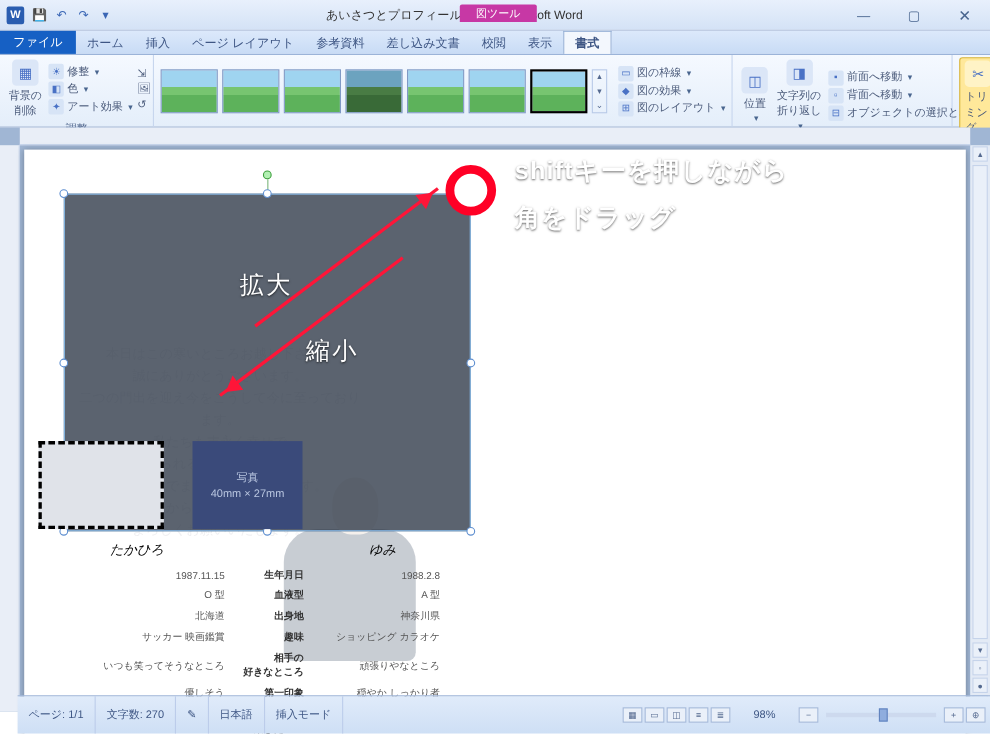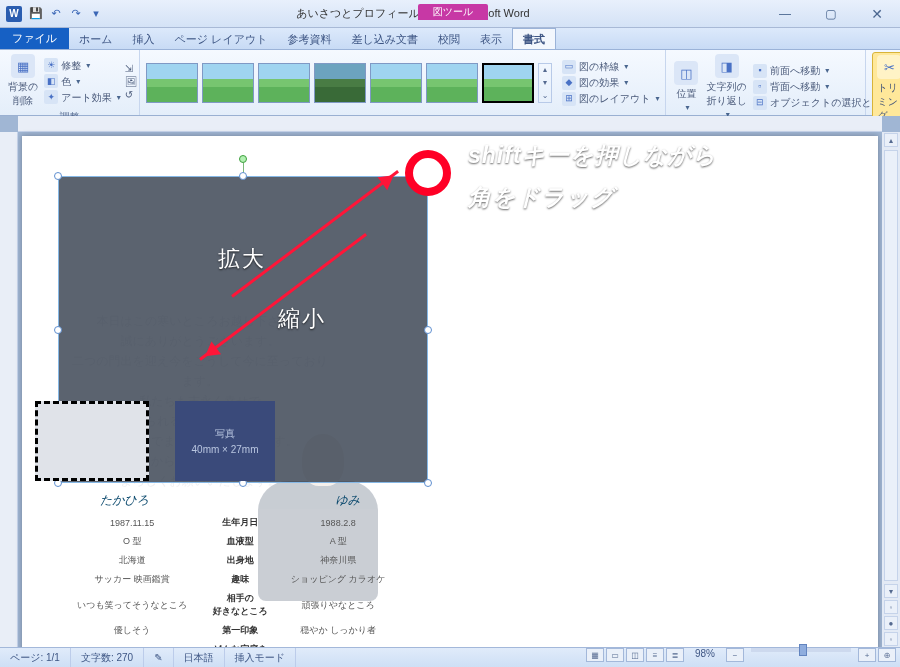--- a/index.html
+++ b/index.html
@@ -66,35 +66,35 @@
   .ghost-person { position:absolute; left:212px; top:310px; width:170px; height:174px; opacity:.25; }
   .ghost-person .head{ position:absolute; left:90px; top:8px; width:42px; height:52px; background:#d8c7b6; border-radius:48% 48% 40% 40%; }
   .ghost-person .body{ position:absolute; left:46px; top:55px; width:120px; height:120px; background:#2a3b55; border-radius:30px 30px 8px 8px; }
 
   
   .crop-rect { position:absolute; left:35px; top:401px; width:114px; height:80px; background:#e0e3e9; border:3px dashed #000; }
   .photo-box { position:absolute; left:175px; top:401px; width:100px; height:80px; background:#3a4a7a; color:#b9c6e0; font-size:10px; display:flex; flex-direction:column; align-items:center; justify-content:center; gap:3px; }
 
   
   .profile { position:absolute; left:60px; top:492px; width:340px; font-size:9px; color:#555; }
-  .profile .names { display:flex; justify-content:space-between; font-style:italic; font-family:"Times New Roman",serif; font-size:12px; color:#0c4a6e; padding:0 40px 4px; }
+  .profile .names { display:flex; justify-content:space-between; font-style:italic; font-family:"Times New Roman",serif; font-size:12px; color:#000000; padding:0 40px 4px; }
   .profile table { width:100%; border-collapse:collapse; }
-  .profile td { padding:3px 0; text-align:center; }
+  .profile td { padding:3px 0; text-align:right; }
   .profile td.mid { font-weight:600; color:#333; }
 
   
   .anno-circle { position:absolute; width:46px; height:46px; border:8px solid #ff0026; border-radius:50%; background:#fff; }
-  .anno-text { position:absolute; color:#fff; font-weight:700; font-size:23px; text-shadow:0 1px 2px rgba(0,0,0,.6); white-space:nowrap; letter-spacing:1px;font-style:italic; }
+  .anno-text { position:absolute; color:#fff; font-weight:700; font-size:23px; text-shadow:0 1px 2px rgba(0,0,0,.6); white-space:nowrap; letter-spacing:1px; }
   .arrow-line { position:absolute; background:#ff1538; height:3px; transform-origin:left center; }
   .arrow-line .head-r { position:absolute; right:-2px; top:-6px; border:8px solid transparent; border-left:14px solid #ff1538; }
   .arrow-line .head-l { position:absolute; left:-2px; top:-6px; border:8px solid transparent; border-right:14px solid #ff1538; }
   .anno-white { position:absolute; color:#fff; font-weight:400; font-size:22px; text-shadow:0 1px 2px rgba(0,0,0,.7); letter-spacing:2px; }
 
   
-  .status { position:absolute; left:0; right:0; bottom:0; height:20px; background:linear-gradient(#e0ebfa,#cedff5); border-top:1px solid #a3b8da; display:flex; font-size:10px; color:#3e5684; }
+  .status { position:absolute; left:16px; right:0; bottom:0; height:35px; background:linear-gradient(#e0ebfa,#cedff5); border-top:1px solid #a3b8da; display:flex; align-items:center; font-size:10px; color:#3e5684; }
   .status .cell { padding:0 10px; border-right:1px solid #bcccea; height:100%; display:flex; align-items:center; gap:4px; }
   .status .spacer { flex:1; }
   .viewbtn { width:18px; height:14px; border:1px solid #a3b8da; background:#eaf0f9; margin:0 1px; display:flex; align-items:center; justify-content:center; font-size:8px; color:#556a90; }
   .zoom-slider { width:100px; height:4px; background:#cdd9ee; position:relative; margin:0 6px; }
   .zoom-slider .thumb { position:absolute; left:48%; top:-4px; width:8px; height:12px; background:#8fadde; border:1px solid #6284bf; }
 </style>
 </head>
 <body>
 
 <div class="titlebar">
@@ -368,20 +368,20 @@
       <span>✎</span>
     </div>
   <div class="cell">日本語</div>
   <div class="cell">挿入モード</div>
   <div class="spacer"></div>
   <div class="viewbtn">▦</div>
   <div class="viewbtn">▭</div>
   <div class="viewbtn">◫</div>
   <div class="viewbtn">≡</div>
   <div class="viewbtn">≣</div>
-  <span style="margin:0 10px">98%</span>
+  <span style="margin:0 20px">98%</span>
   <div class="viewbtn">−</div>
   <div class="zoom-slider">
       <div class="thumb"></div>
     </div>
   <div class="viewbtn">+</div>
   <div class="viewbtn" style="margin-right:4px">⊕</div>
 </div>
 
 </body></html>

